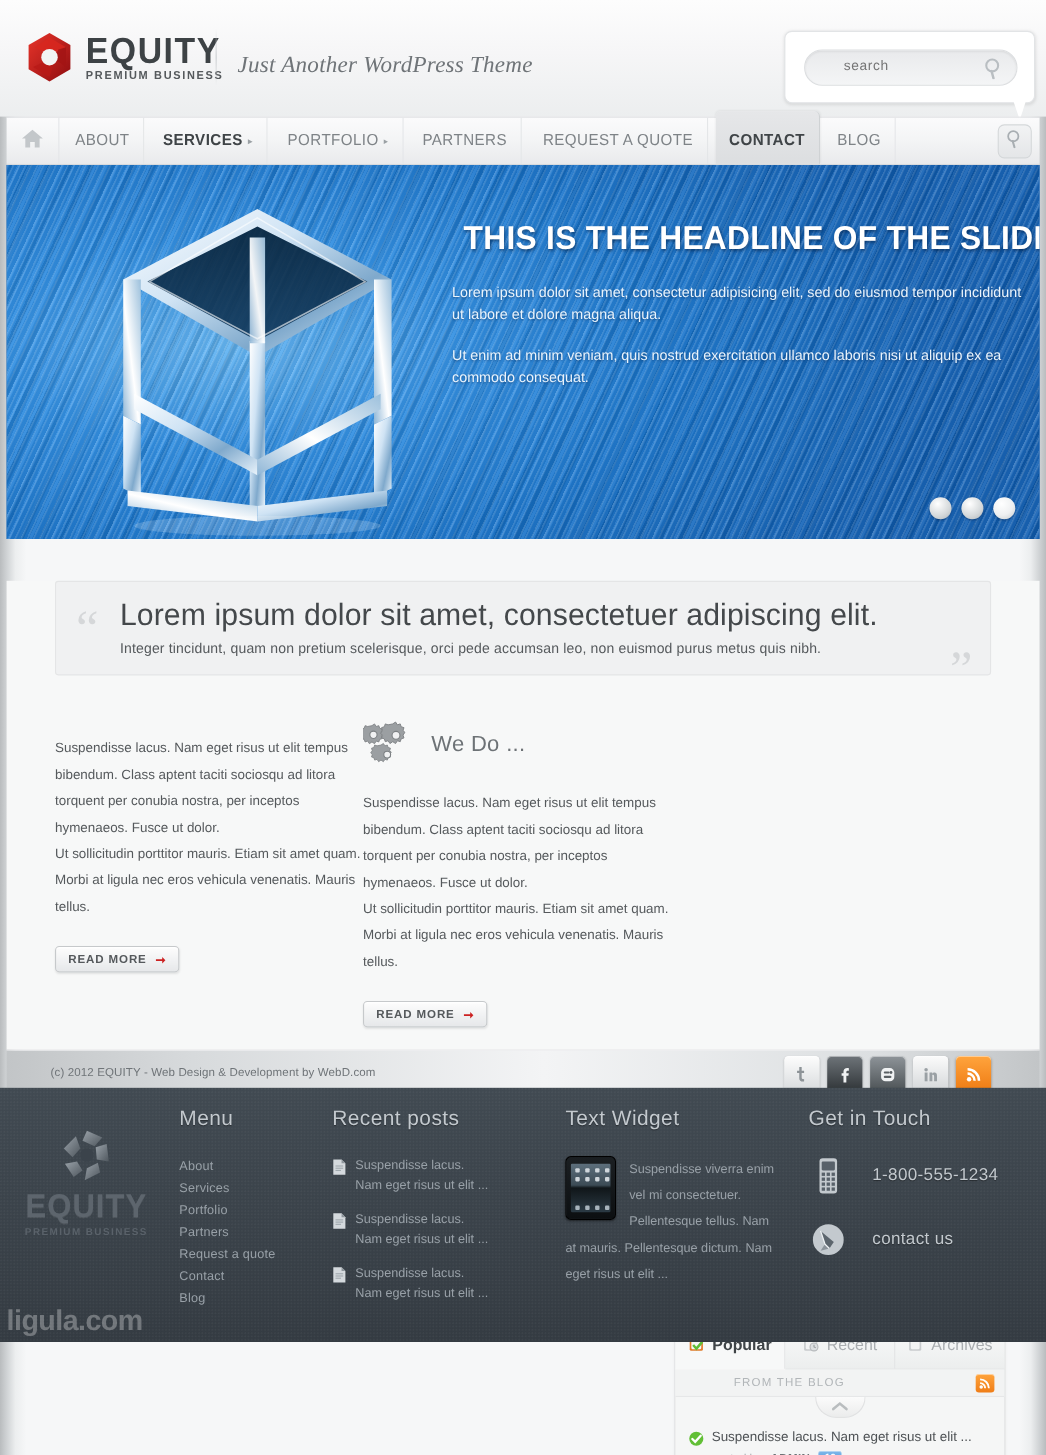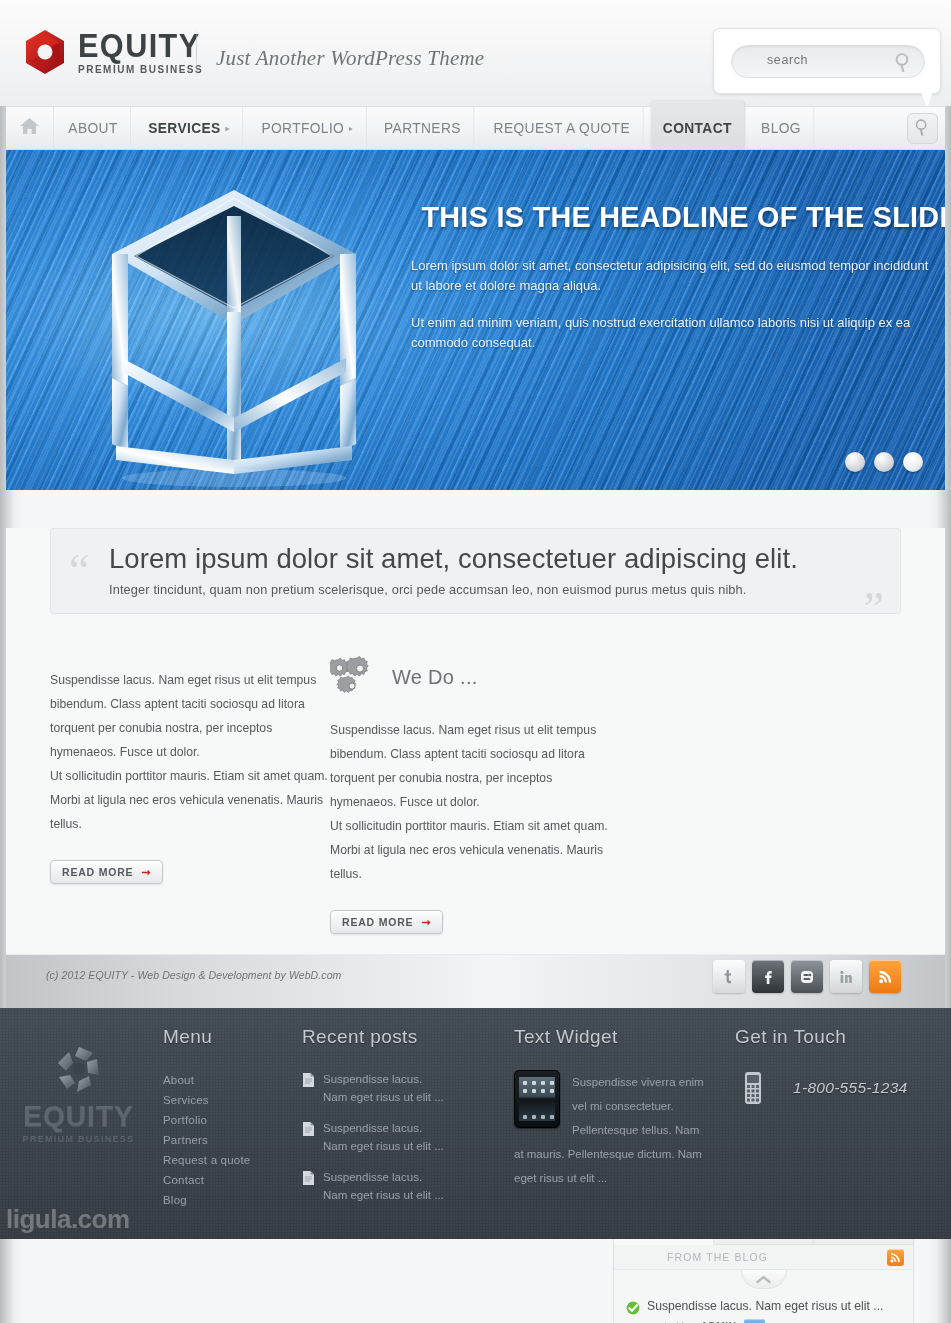--- a/index.html
+++ b/index.html
@@ -154,23 +154,23 @@
   .wmeta .by { font-size:10.5px; color:#a8acaf; }
   .wmeta .admin { font-size:10.5px; color:#6d7276; font-weight:bold; text-decoration:underline; letter-spacing:.3px;}
   .cbadge { position:relative; background:linear-gradient(to bottom,#7fb8ea,#4f94d8);
             color:#fff; font-size:9.5px; font-weight:bold; border-radius:2px;
             padding:1px 5px; line-height:11px; box-shadow:inset 0 1px 0 rgba(255,255,255,.4); }
   .cbadge:after { content:""; position:absolute; left:4px; bottom:-4px; width:0;height:0;
             border-left:4px solid transparent; border-right:3px solid transparent;
             border-top:4px solid #4f94d8; }
 
   
-  #social-strip { position:relative; height:54px; margin:0 6px;
+  #social-strip { position:relative; height:35px; margin:0 6px;
         background:linear-gradient(to right,#c2c5c7 0%,#d7dadc 18%,#f3f4f5 52%,#dcdfe1 84%,#c2c5c7 100%);
-        border-top:1px solid #e9eaeb; display:flex; align-items:center;font-style:italic; }
+        border-top:1px solid #e9eaeb; display:flex; align-items:center; }
   .copyright { position:absolute; left:40px; top:14px; font-size:10.5px; color:#6f7478; letter-spacing:.1px; }
   .socials { position:absolute; right:44px; top:5px; display:flex; gap:7px; }
   .soc { width:32px; height:33px; border-radius:4px; display:flex; align-items:center;
          justify-content:center; box-shadow:0 1px 2px rgba(0,0,0,.2), inset 0 1px 0 rgba(255,255,255,.45); }
   .soc.tw { background:linear-gradient(to bottom,#fdfdfd,#d7dadc); }
   .soc.fb { background:linear-gradient(to bottom,#6e7479,#2d3235); }
   .soc.bl { background:linear-gradient(to bottom,#8e9499,#4a5053); }
   .soc.li { background:linear-gradient(to bottom,#fbfbfb,#d3d6d8); }
   .soc.rs { background:linear-gradient(to bottom,#ffa43d,#ee7a12); }
 
@@ -196,21 +196,21 @@
   .fpost span { font-size:11.5px; color:#99a1a8; line-height:18px; max-width:125px; display:block; }
   .tw-text { font-size:11.5px; color:#99a1a8; line-height:24px; }
   .tablet { width:46px; height:58px; float:left; margin:0 12px 4px 0;
             background:linear-gradient(to bottom,#1b1f22,#0c0f11); border-radius:5px;
             border:1px solid #000; box-shadow:0 1px 2px rgba(0,0,0,.5); position:relative; padding:6px 4px; }
   .tablet-screen { width:100%; height:100%; border-radius:1px;
             background:linear-gradient(to bottom,#5d6f7c 0%,#3c4b55 44%,#101619 50%,#2b3a44 100%); position:relative;}
   .tablet-dot { position:absolute; width:4px; height:4px; background:#cfd6db; border-radius:1px; }
   .touch-row { display:flex; align-items:center; margin-bottom:22px; gap:22px; }
   .touch-ico { width:36px; height:36px; flex:0 0 auto; display:flex; align-items:center; justify-content:center;}
-  .touch-txt { font-size:15.5px; color:#c3c9ce; letter-spacing:.3px; text-shadow:0 1px 1px rgba(0,0,0,.4);font-style:italic;}
+  .touch-txt { font-size:15.5px; color:#c3c9ce; letter-spacing:.3px; text-shadow:0 1px 1px rgba(0,0,0,.4);}
   .watermark { position:absolute; left:6px; bottom:4px; font-size:26px; font-weight:bold;
                color:rgba(255,255,255,.30); letter-spacing:-.5px; }
 </style>
 </head>
 <body>
 
 <div id="page">
 
   <div id="header">
     <div class="logo-wrap">
@@ -649,18 +649,29 @@
                 <rect x="9.5" y="23" width="3" height="3"></rect>
                 <rect x="14" y="23" width="3" height="3"></rect>
               <rect x="5" y="27.5" width="3" height="3"></rect>
                 <rect x="9.5" y="27.5" width="3" height="3"></rect>
                 <rect x="14" y="27.5" width="3" height="3"></rect>
             </g>
           </svg>
         </span>
         <span class="touch-txt">1-800-555-1234</span>
       </div>
+      <div class="touch-row">
+        <span class="touch-ico">
+          <svg width="32" height="32" viewBox="0 0 32 32">
+            <circle cx="16" cy="16" r="14" fill="#c3c9ce"></circle>
+            <path d="M9 8 L21 18 L17 24 L13 20 Z" fill="#5c656d"></path>
+            <path d="M13 20 L9 26 L17 24 Z" fill="#8b939a"></path>
+            <path d="M9 8 L13 20 L17 24" stroke="#eef1f3" stroke-width="1.2" fill="none"></path>
+          </svg>
+        </span>
+        <span class="touch-txt">contact us</span>
+      </div>
     </div>
 
     <div class="watermark">ligula.com</div>
   </div>
 
 </div>
 
 </body></html>

